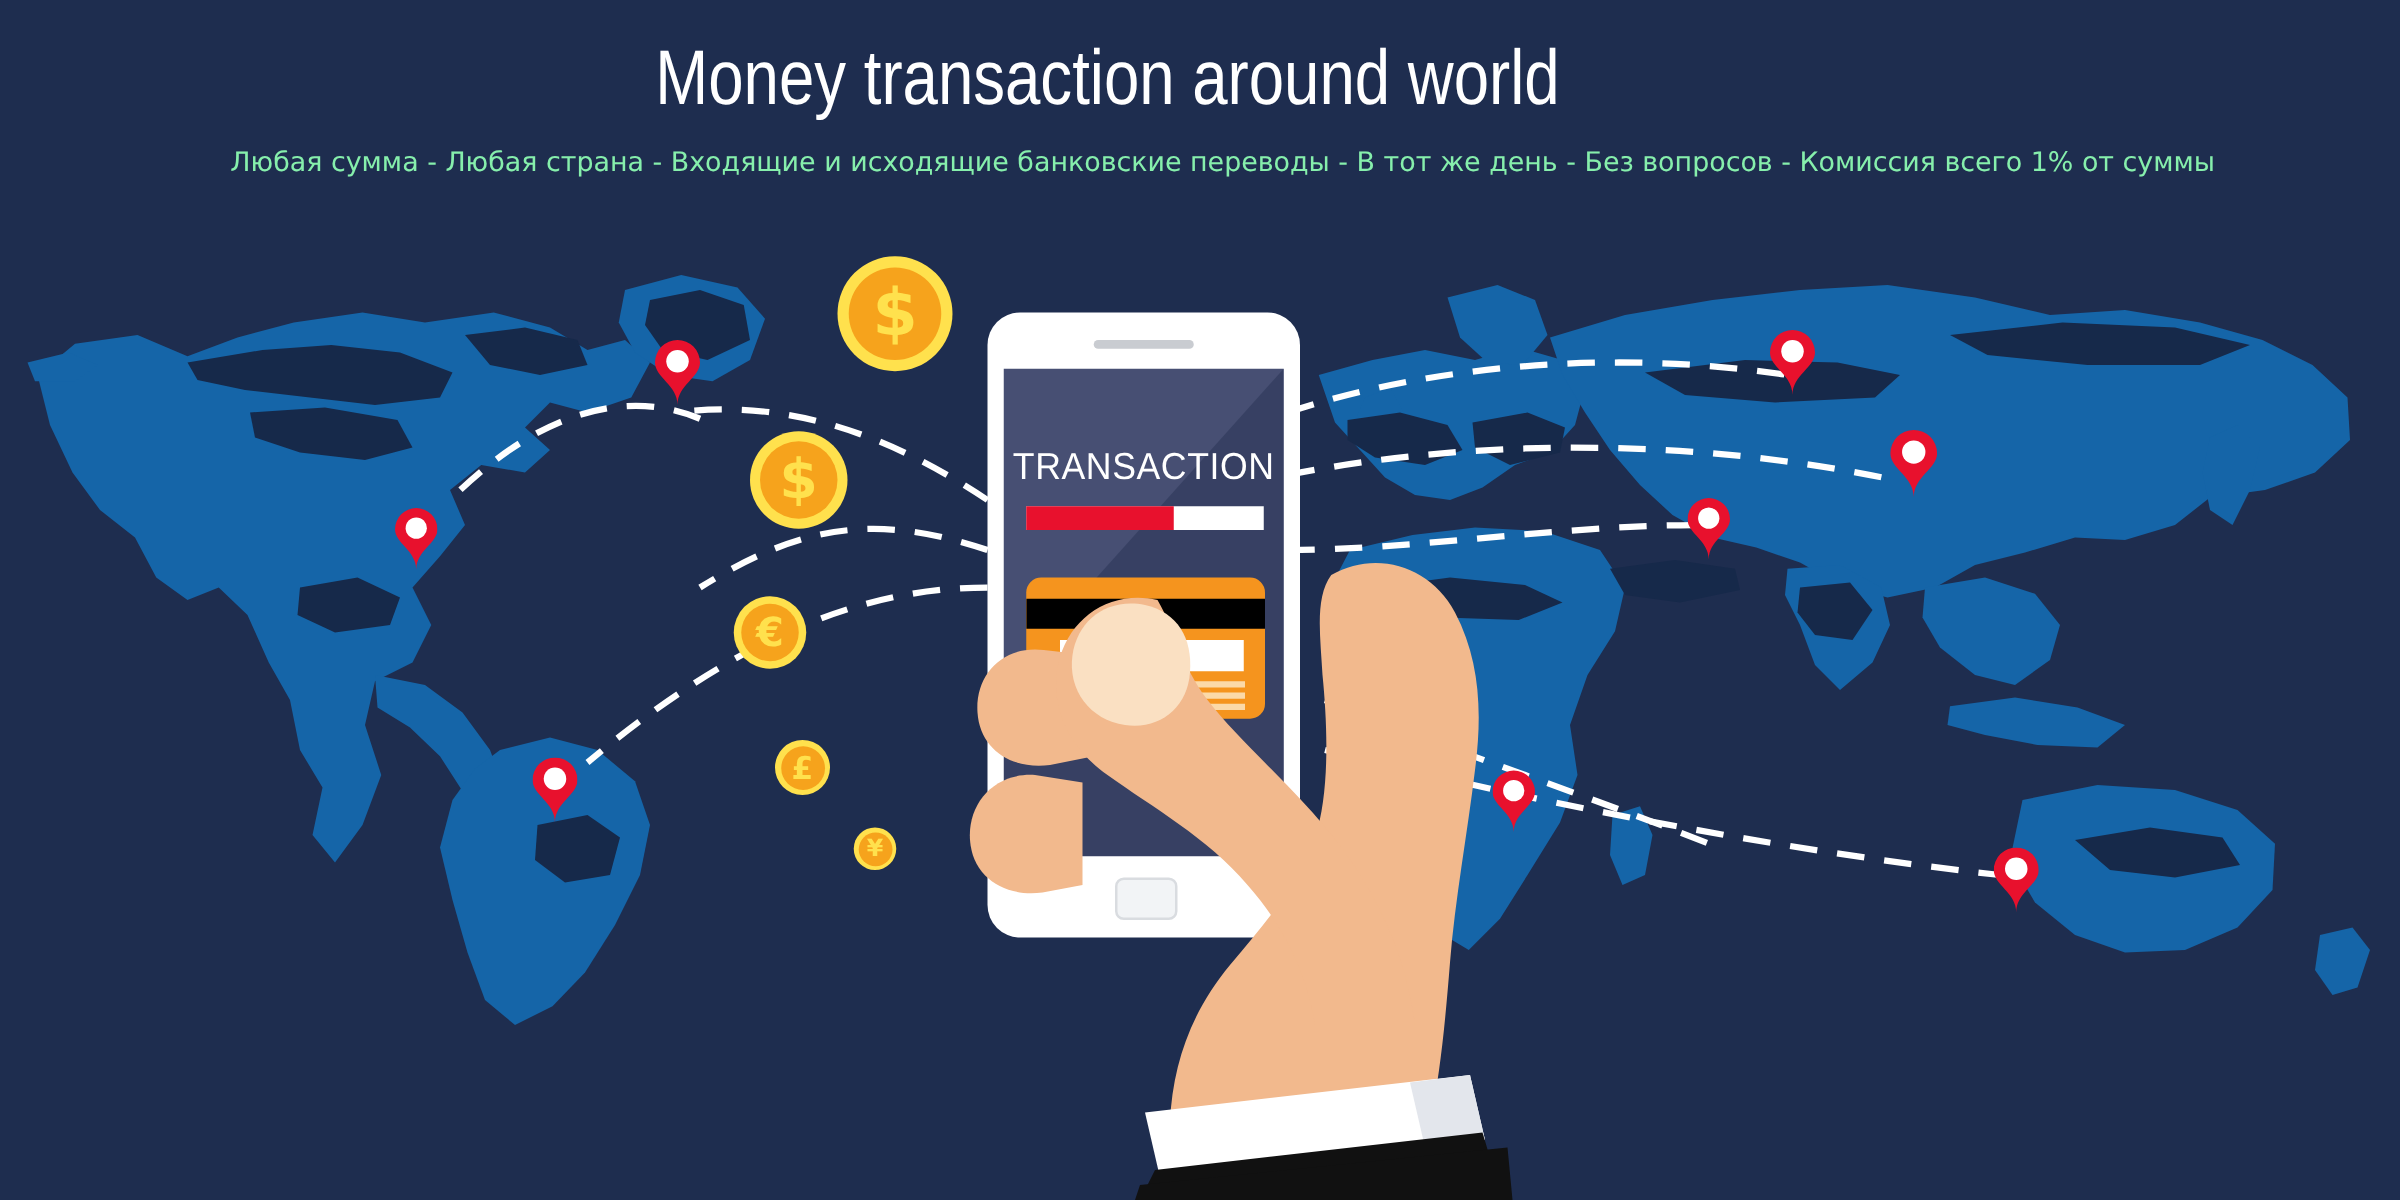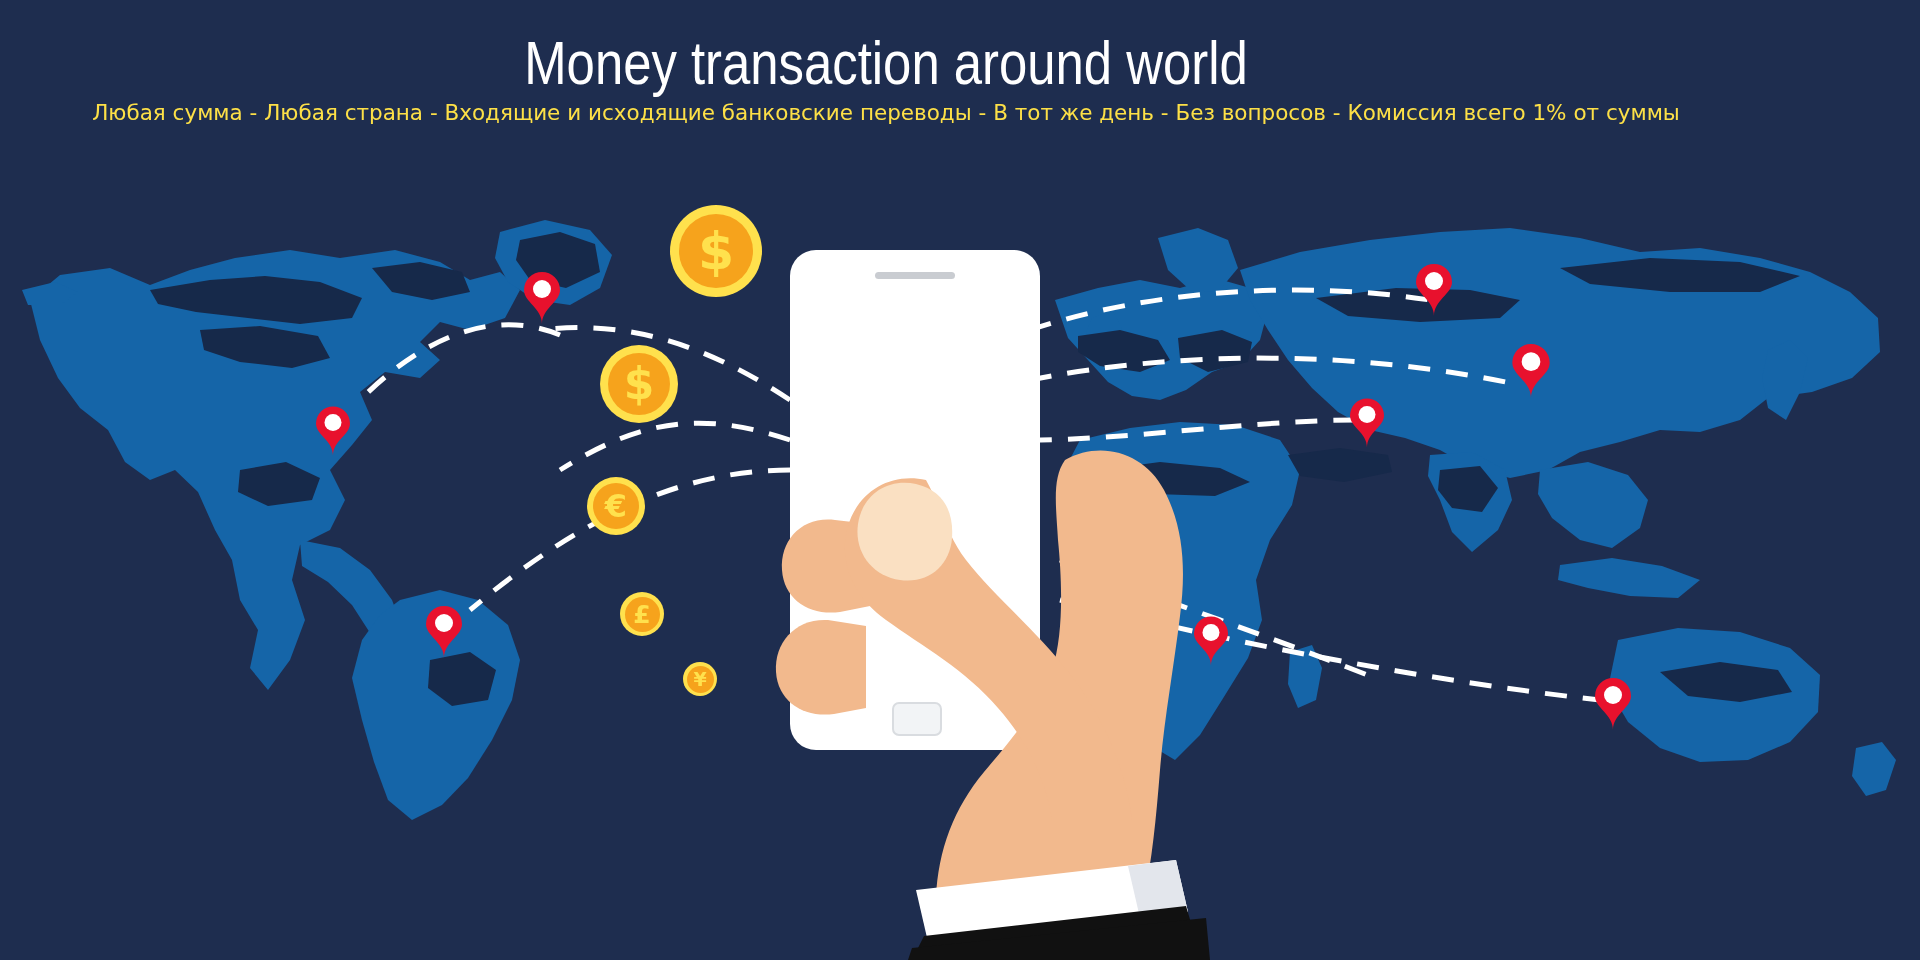--- a/index.html
+++ b/index.html
@@ -13,22 +13,22 @@
 
   
   .header{position:absolute;left:0;top:0;width:1772px;z-index:40;text-align:center;}
   .title{
     color:#ffffff;font-size:62px;line-height:1;letter-spacing:0px;
     font-weight:400;margin-top:32px;
     font-family:"Liberation Sans","DejaVu Sans",sans-serif;
     transform:scaleX(.82);transform-origin:center top;
   }
   .subtitle{
-    color:#fde047;font-size:21.5px;line-height:1;margin-top:8px;
-    font-family:"DejaVu Sans",sans-serif;white-space:nowrap;
+    color:#86efac;font-size:21.5px;line-height:1;margin-top:26px;
+    font-family:"DejaVu Sans",sans-serif;white-space:nowrap;text-align:right;
   }
 
   
   .maplayer{position:absolute;left:0;top:0;width:1920px;height:960px;z-index:5;}
 
   
   .routes{position:absolute;left:0;top:0;width:1920px;height:960px;z-index:12;}
 
   
   .pin{position:absolute;z-index:20;}
@@ -199,20 +199,39 @@
     <div class="face" style="width:27px;height:27px;background:#f6a31c;font-size:19px;">
       <span>¥</span>
     </div>
   </div>
 
   <div class="phone" style="left:790px;top:250px;width:250px;height:500px;">
     <div class="phone-body" style="width:250px;height:500px;"></div>
 
     <div class="speaker" style="left:85px;top:22px;width:80px;height:7px;"></div>
 
+    <div class="screen" style="left:13px;top:45px;width:224px;height:390px;">
+      <svg class="screen-shade" viewBox="0 0 224 390" preserveAspectRatio="none">
+        <polygon points="224,0 224,390 0,390 0,250" fill="#2a3556" opacity="0.55"></polygon>
+      </svg>
+
+      <div class="scr-title" style="top:62px;">TRANSACTION</div>
+
+      <div class="progress" style="left:18px;top:110px;width:190px;height:19px;">
+        <div class="progress-fill" style="width:62%;"></div>
+      </div>
+
+      <div class="card" style="left:18px;top:167px;width:191px;height:113px;">
+        <div class="card-stripe" style="top:17px;height:24px;"></div>
+        <div class="card-white" style="left:27px;top:50px;width:147px;height:25px;"></div>
+        <div class="card-line" style="left:83px;top:83px;width:92px;height:5px;"></div>
+        <div class="card-line" style="left:83px;top:92px;width:92px;height:5px;"></div>
+        <div class="card-line" style="left:83px;top:101px;width:92px;height:5px;"></div>
+      </div>
+    </div>
 
     <div class="home-btn" style="left:102px;top:452px;width:46px;height:30px;"></div>
   </div>
 
   <svg class="hand" style="left:740px;top:420px;width:560px;height:540px" viewBox="0 0 560 540">
 
     <path fill="#f2b98d" d="M95 100 C62 96, 40 120, 42 150 C44 180, 70 196, 100 192 L130 186 L130 104 Z"></path>
     <path fill="#f2b98d" d="M88 200 C56 198, 34 222, 36 252 C38 282, 64 298, 94 294 L126 288 L126 206 Z"></path>
 
     <path fill="#f2b98d" d="M325 40 C360 20, 404 32, 424 70 C444 108, 446 150, 440 196

